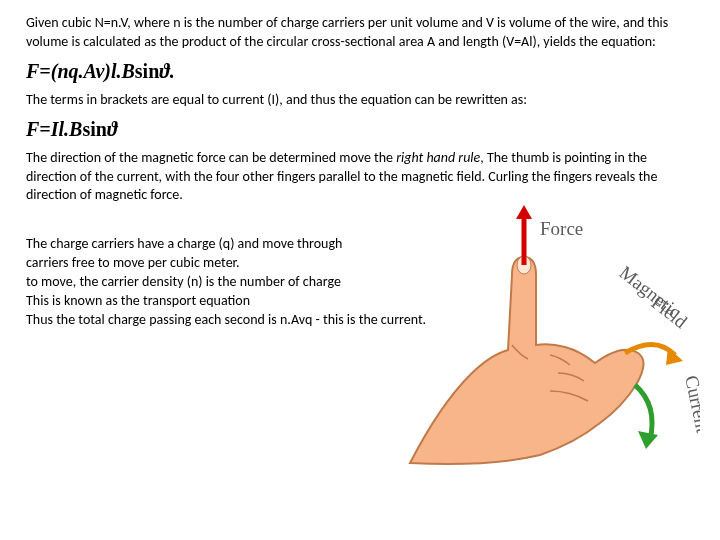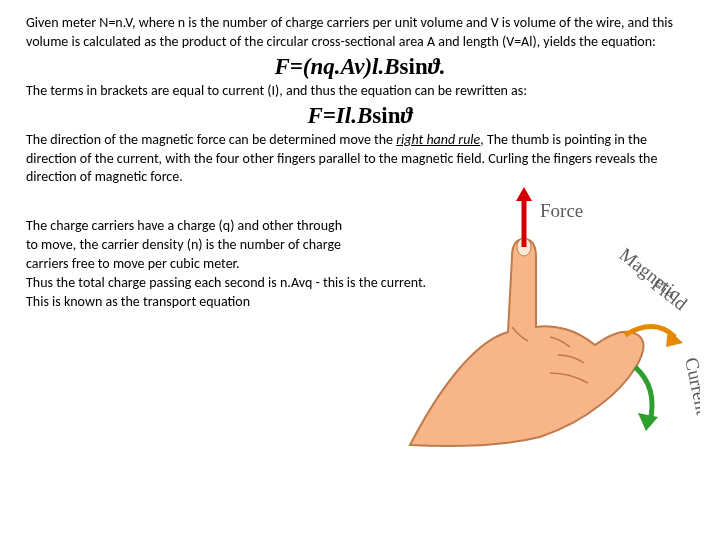--- a/index.html
+++ b/index.html
@@ -8,56 +8,56 @@
     height: 540px;
     background: #fff;
     font-family: Calibri, Arial, sans-serif;
     font-size: 14px;
     color: #000;
     padding: 14px 26px 10px 26px;
     position: relative;
     overflow: hidden;
   }
   .para { line-height: 1.35; margin-bottom: 2px; }
-  .eq-center { text-align: center; font-weight: bold; font-style: italic; font-family: "Times New Roman", serif; font-size: 23px; margin: 2px 0; }
+  .eq-center { text-align: left; font-weight: bold; font-style: italic; font-family: "Times New Roman", serif; font-size: 20px; margin: 8px 0; }
   .eq-center .rm { font-style: normal; font-weight: bold; }
-  .underline-it { font-style: italic; text-decoration: underline; }
+  .underline-it { font-style: italic; }
   .lower-block { position: relative; margin-top: 30px; }
   .lower-text { width: 430px; line-height: 1.35; }
   .indent-eq { padding-left: 110px; }
   .hand-wrap { position: absolute; right: -6px; top: -30px; width: 300px; height: 260px; text-align: center; }
   .hand-svg { width: 100%; height: 100%; }
   .lbl { font-family: "Comic Sans MS", "Segoe Script", cursive; font-size: 19px; fill: #5b5b5b; }
 </style>
 </head>
 <body>
 
-<div class="para">Given meter N=n.V, where n is the number of charge carriers per unit volume and V is volume of the wire, and  this volume is calculated as the product of the circular cross-sectional area A and length (V=Al), yields the equation:</div>
+<div class="para">Given cubic N=n.V, where n is the number of charge carriers per unit volume and V is volume of the wire, and  this volume is calculated as the product of the circular cross-sectional area A and length (V=Al), yields the equation:</div>
 
 <div class="eq-center">
   <span>F=(nq.Av)l.B</span><span class="rm">sin</span><span>ϑ.</span>
 </div>
 
 <div class="para">The terms in brackets  are equal to current (I), and thus  the equation can be rewritten as:</div>
 
 <div class="eq-center">
   <span>F=Il.B</span><span class="rm">sin</span><span>ϑ</span>
 </div>
 
 <div class="para">
   <span>The direction of the magnetic force can be determined move the </span><span class="underline-it">right hand rule</span><span>, The thumb is pointing in the direction of the current, with the four other  fingers parallel to the magnetic field. Curling the fingers reveals the direction of magnetic force.</span>
 </div>
 
 <div class="lower-block">
   <div class="lower-text">
-    <div>The charge carriers have a charge (q) and other through</div>
+    <div>The charge carriers have a charge (q) and move through</div>
+    <div>carriers free to move per cubic meter.</div>
     <div> to move, the carrier density (n) is the number of charge</div>
-    <div>carriers free to move per cubic meter.</div>
+    <div>This is known as the transport equation</div>
     <div>Thus the total charge passing each second is n.Avq - this is the current.</div>
-    <div>This is known as the transport equation</div>
   </div>
 
   <div class="hand-wrap">
     <svg class="hand-svg" viewBox="0 0 300 260">
 
       <g>
         <path d="M 10 258 
                  Q 40 200 70 170 
                  Q 90 150 108 145
                  L 112 70

